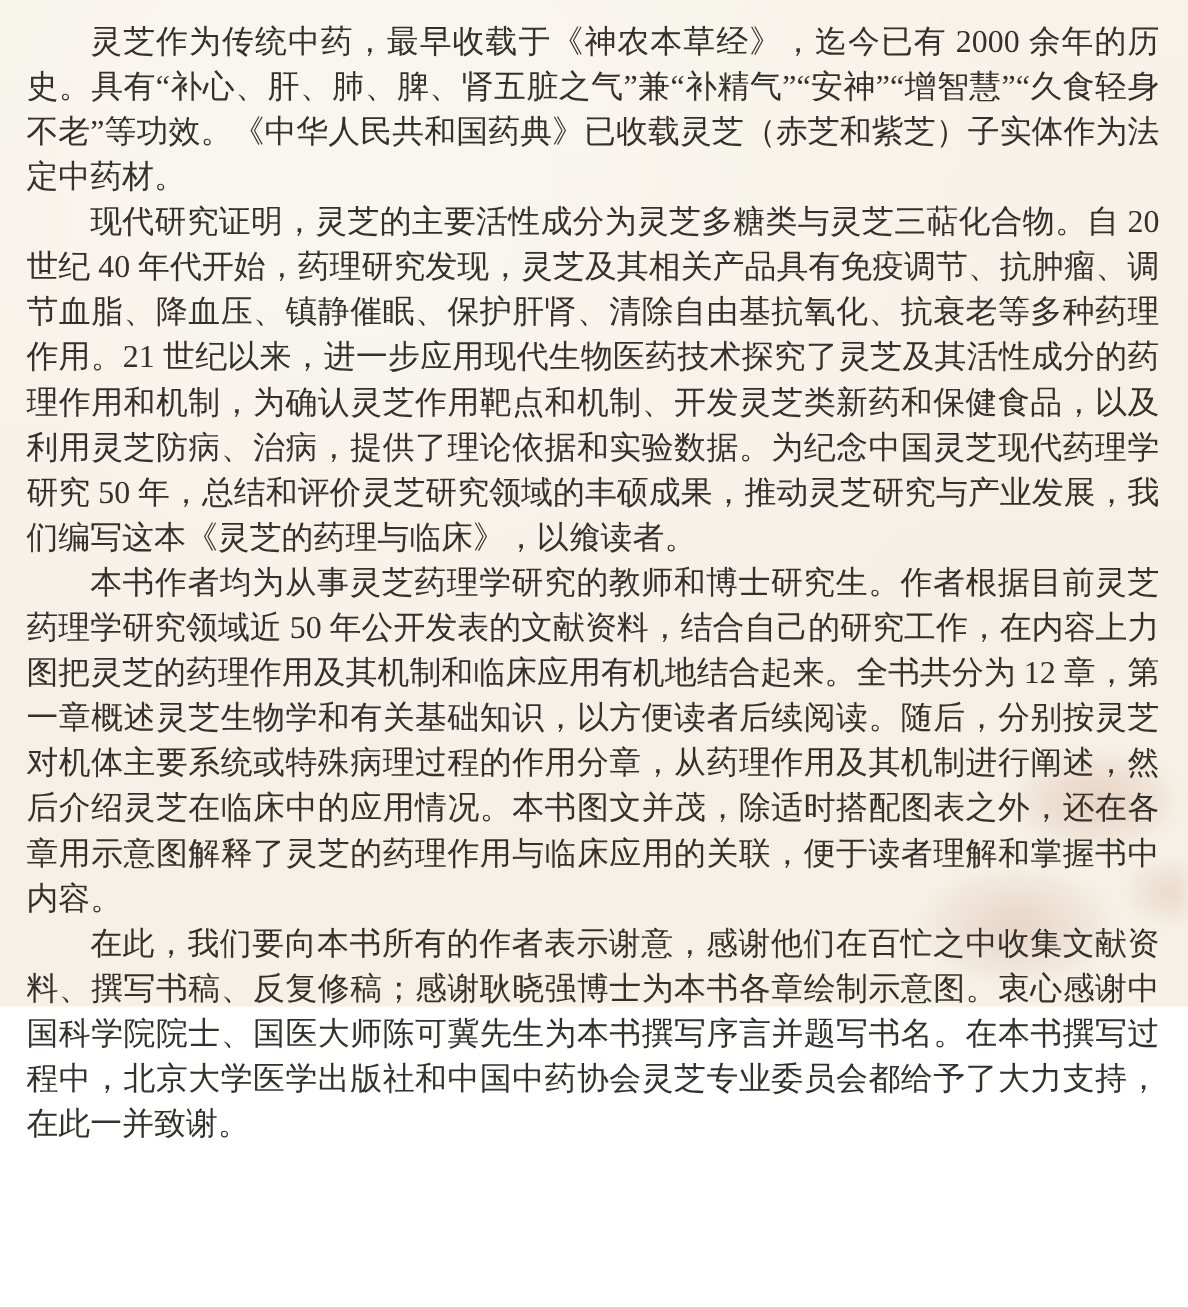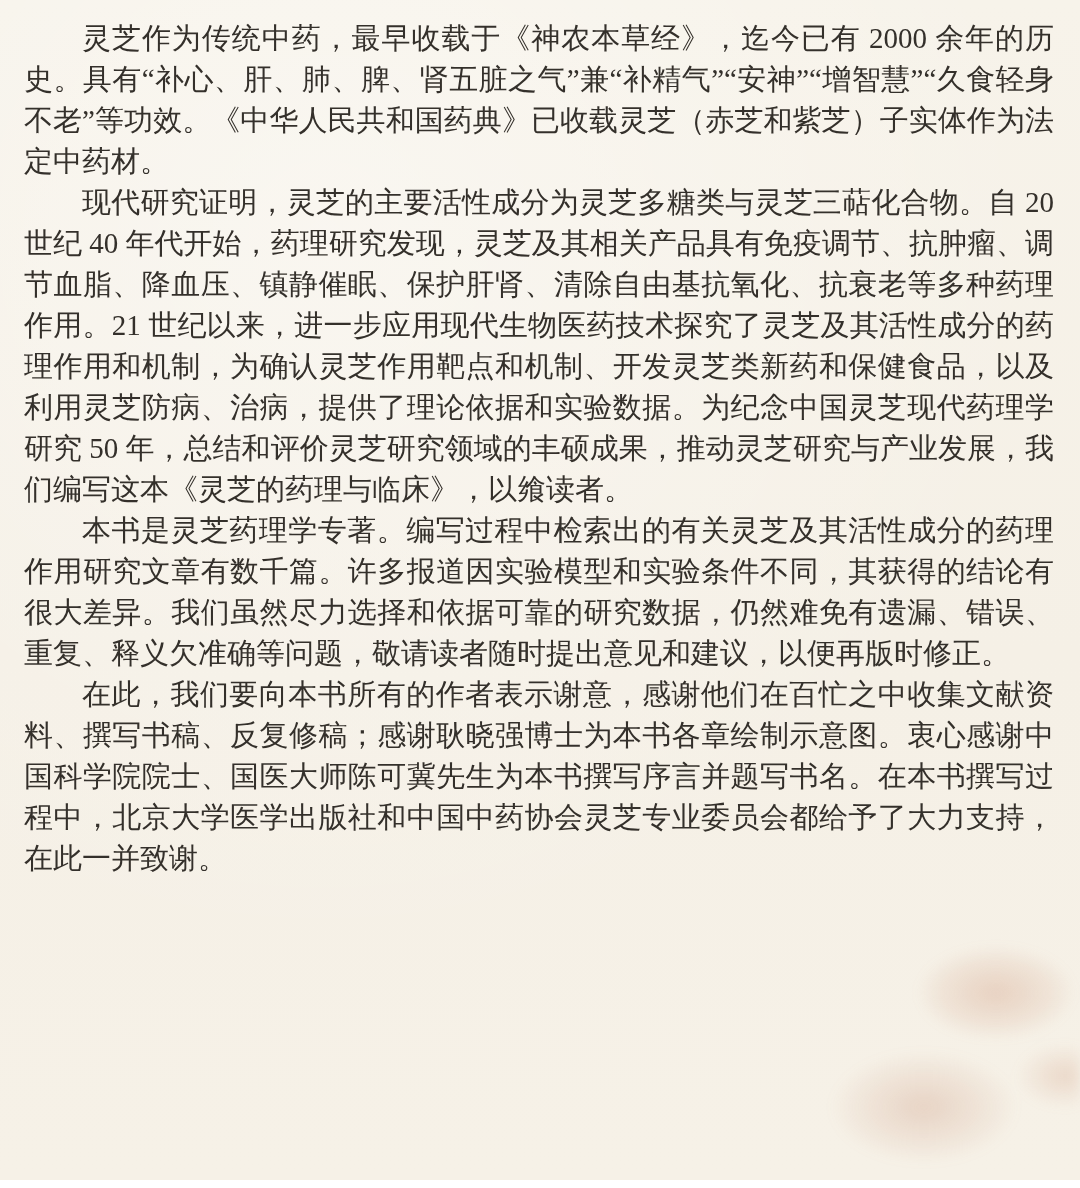--- a/index.html
+++ b/index.html
@@ -8,21 +8,21 @@
   }
   body {
     width: 1080px;
     height: 1188px;
     overflow: hidden;
     font-family: "Liberation Serif", "DejaVu Serif", serif;
   }
   .page {
     position: relative;
     width: 1080px;
-    height: 1180px;
+    height: 915px;
     background:
       radial-gradient(circle at 30% 20%, rgba(255,255,255,0.35), rgba(255,255,255,0) 60%),
       linear-gradient(180deg, #f7f3ea 0%, #f5f0e6 55%, #f6f1e7 100%);
     box-sizing: border-box;
     padding: 18px 26px 0 24px;
   }
   
   .watermark {
     position: absolute;
     right: 0;
@@ -53,17 +53,17 @@
 </head>
 <body>
 
 <div class="page">
 
   <div class="watermark"></div>
 
   <div class="body-text">
     <p>灵芝作为传统中药，最早收载于《神农本草经》，迄今已有 2000 余年的历史。具有“补心、肝、肺、脾、肾五脏之气”兼“补精气”“安神”“增智慧”“久食轻身不老”等功效。《中华人民共和国药典》已收载灵芝（赤芝和紫芝）子实体作为法定中药材。</p>
     <p>现代研究证明，灵芝的主要活性成分为灵芝多糖类与灵芝三萜化合物。自 20 世纪 40 年代开始，药理研究发现，灵芝及其相关产品具有免疫调节、抗肿瘤、调节血脂、降血压、镇静催眠、保护肝肾、清除自由基抗氧化、抗衰老等多种药理作用。21 世纪以来，进一步应用现代生物医药技术探究了灵芝及其活性成分的药理作用和机制，为确认灵芝作用靶点和机制、开发灵芝类新药和保健食品，以及利用灵芝防病、治病，提供了理论依据和实验数据。为纪念中国灵芝现代药理学研究 50 年，总结和评价灵芝研究领域的丰硕成果，推动灵芝研究与产业发展，我们编写这本《灵芝的药理与临床》，以飨读者。</p>
-    <p>本书是灵芝药理学专著。编写过程中检索出的有关灵芝及其活性成分的药理作用研究文章有数千篇。许多报道因实验模型和实验条件不同，其获得的结论有很大差异。我们虽然尽力选择和依据可靠的研究数据，仍然难免有遗漏、错误、重复、释义欠准确等问题，敬请读者随时提出意见和建议，以便再版时修正。</p>
+    <p>本书作者均为从事灵芝药理学研究的教师和博士研究生。作者根据目前灵芝药理学研究领域近 50 年公开发表的文献资料，结合自己的研究工作，在内容上力图把灵芝的药理作用及其机制和临床应用有机地结合起来。全书共分为 12 章，第一章概述灵芝生物学和有关基础知识，以方便读者后续阅读。随后，分别按灵芝对机体主要系统或特殊病理过程的作用分章，从药理作用及其机制进行阐述，然后介绍灵芝在临床中的应用情况。本书图文并茂，除适时搭配图表之外，还在各章用示意图解释了灵芝的药理作用与临床应用的关联，便于读者理解和掌握书中内容。</p>
     <p>在此，我们要向本书所有的作者表示谢意，感谢他们在百忙之中收集文献资料、撰写书稿、反复修稿；感谢耿晓强博士为本书各章绘制示意图。衷心感谢中国科学院院士、国医大师陈可冀先生为本书撰写序言并题写书名。在本书撰写过程中，北京大学医学出版社和中国中药协会灵芝专业委员会都给予了大力支持，在此一并致谢。</p>
   </div>
 
 </div>
 
 </body></html>

